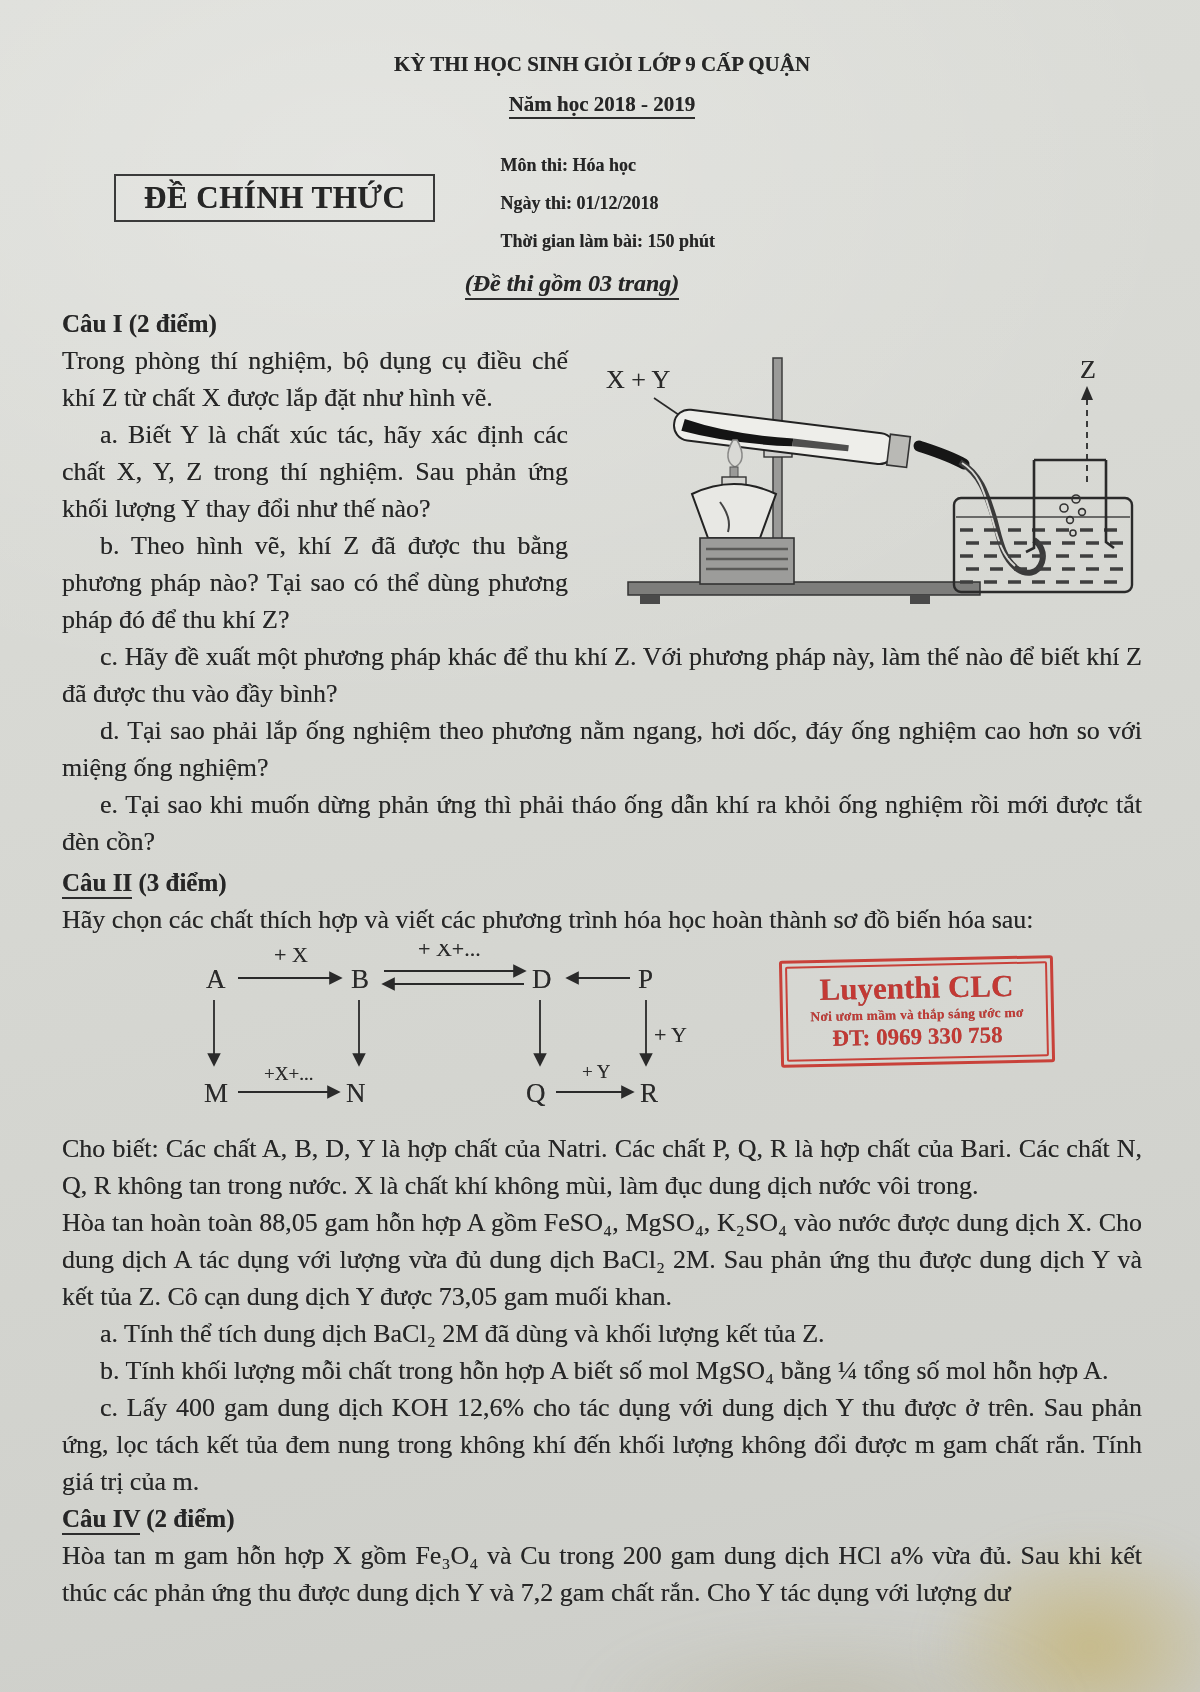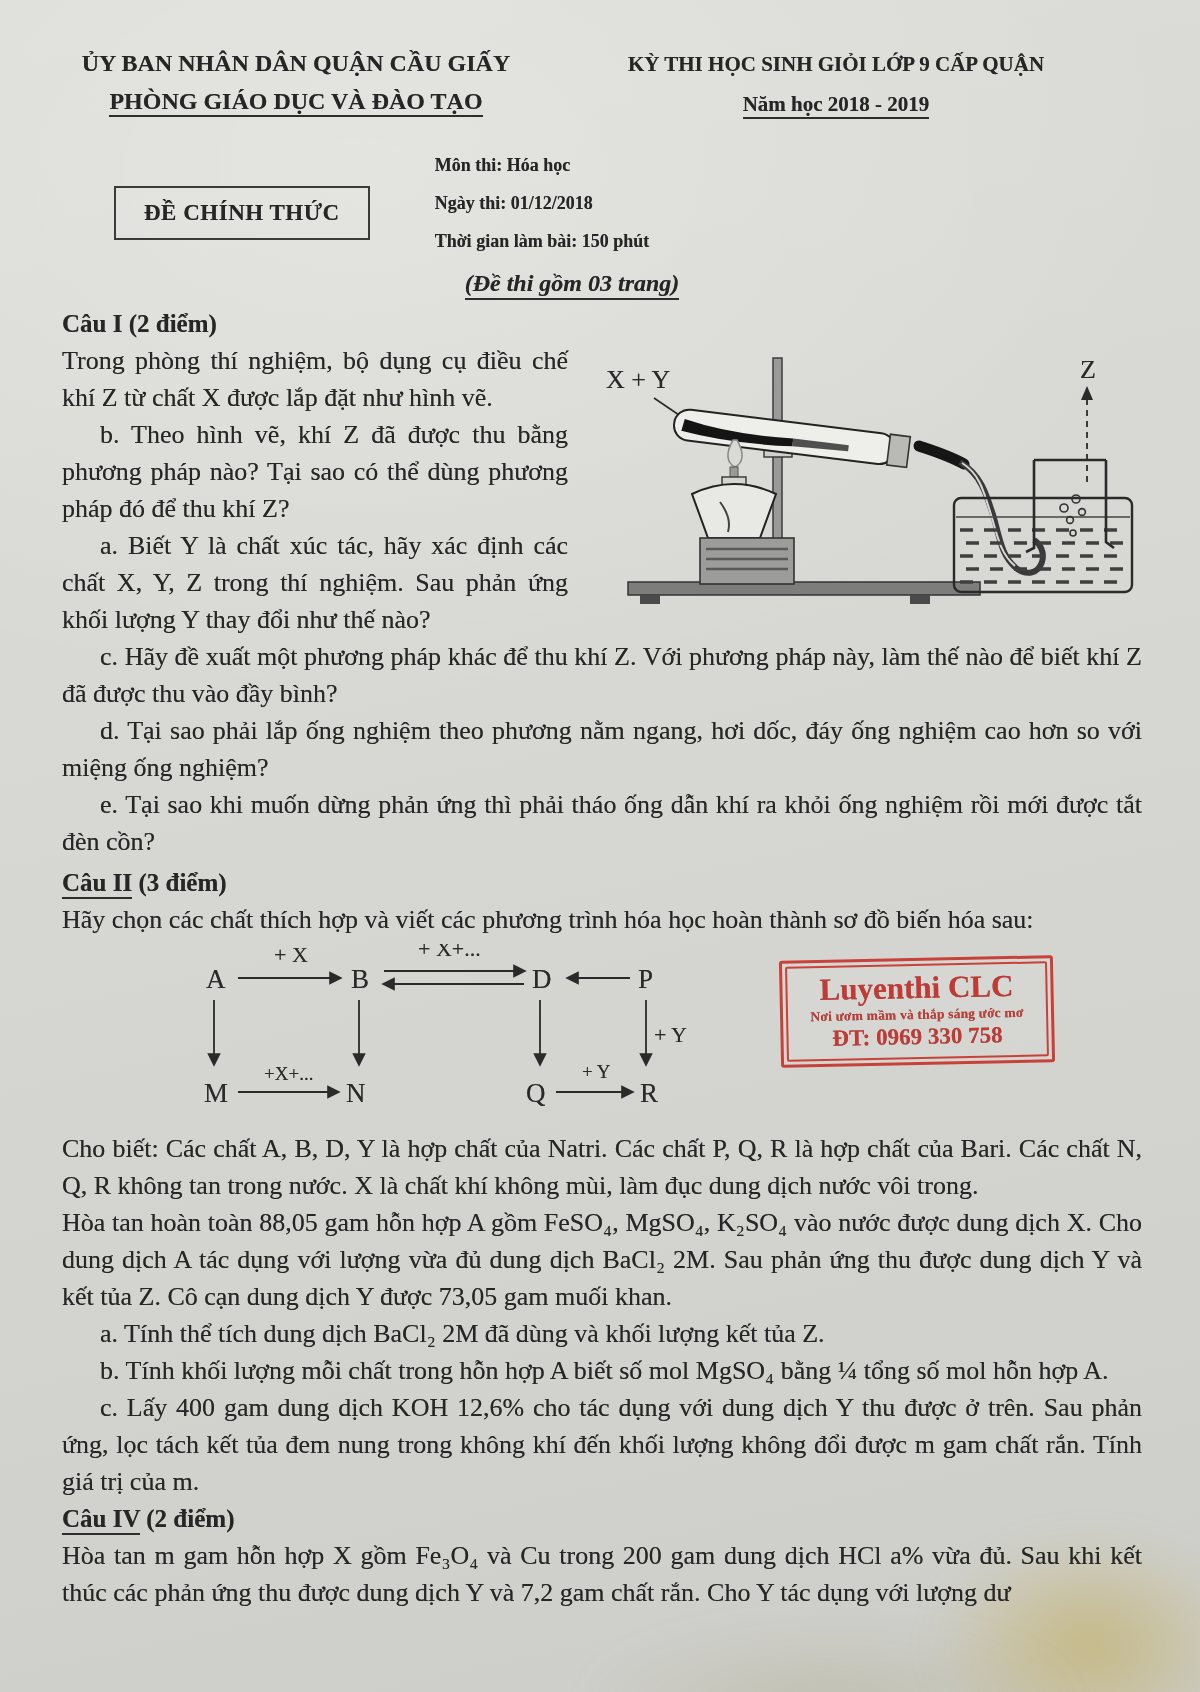--- a/index.html
+++ b/index.html
@@ -29,24 +29,24 @@
     position:absolute;top:0;left:0;right:0;bottom:0;
     padding:44px 58px 0 62px;
     text-shadow:0 0 .5px rgba(20,20,20,.5);
   }
   .u{border-bottom:2px solid #2d2d2d;padding-bottom:1px;}
   .header-row{display:flex;align-items:flex-start;}
   .header-left{width:468px;text-align:center;font-weight:bold;font-size:24px;line-height:38px;}
   .header-right{flex:1;text-align:center;font-weight:bold;font-size:21px;line-height:40px;}
   .info-row{display:flex;align-items:flex-start;margin-top:22px;}
   .official-box{
-    margin-left:52px;margin-top:40px;
+    margin-left:52px;margin-top:28px;
     border:2px solid #3a3a3a;
-    padding:12px 28px;
-    font-weight:bold;font-size:23px;letter-spacing:.5px;
+    padding:4px 28px;
+    font-weight:bold;font-size:31px;letter-spacing:.5px;
     background:rgba(255,255,255,.06);
   }
   .info-block{margin-left:65px;font-weight:bold;font-size:18px;line-height:38px;}
   .pages-note{
     text-align:center;margin:10px 60px 8px 0;
     font-weight:bold;font-style:italic;font-size:24px;
   }
   .pages-note span{border-bottom:2px solid #2d2d2d;padding-bottom:2px;}
   p{margin:0;font-size:26px;line-height:37px;text-align:justify;}
   .qtitle{font-weight:bold;font-size:25px;line-height:37px;margin:0;clear:both;}
@@ -72,24 +72,20 @@
 </head>
 <body>
 
 <div class="page">
   <div class="table-blur"></div>
   <div class="table-blur2"></div>
 
   <div class="content">
 
     <div class="header-row">
-      <div class="header-left">
-        <div>ỦY BAN NHÂN DÂN QUẬN CẦU GIẤY</div>
-        <div><span class="u">PHÒNG GIÁO DỤC VÀ ĐÀO TẠO</span></div>
-      </div>
       <div class="header-right">
         <div>KỲ THI HỌC SINH GIỎI LỚP 9 CẤP QUẬN</div>
         <div><span class="u">Năm học 2018 - 2019</span></div>
       </div>
     </div>
 
     <div class="info-row">
       <div class="official-box">ĐỀ CHÍNH THỨC</div>
       <div class="info-block">
         <div>Môn thi: Hóa học</div>
@@ -177,22 +173,22 @@
             <g stroke="#5a5a58" stroke-width="2.4">
               <line x1="124" y1="207" x2="206" y2="207"></line>
               <line x1="124" y1="217" x2="206" y2="217"></line>
               <line x1="124" y1="227" x2="206" y2="227"></line>
             </g>
           </g>
         </svg>
       </div>
 
       <p>Trong phòng thí nghiệm, bộ dụng cụ điều chế khí Z từ chất X được lắp đặt như hình vẽ.</p>
+      <p class="indent">a. Biết Y là chất xúc tác, hãy xác định các chất X, Y, Z trong thí nghiệm. Sau phản ứng khối lượng Y thay đổi như thế nào?</p>
       <p class="indent">b. Theo hình vẽ, khí Z đã được thu bằng phương pháp nào? Tại sao có thể dùng phương pháp đó để thu khí Z?</p>
-      <p class="indent">a. Biết Y là chất xúc tác, hãy xác định các chất X, Y, Z trong thí nghiệm. Sau phản ứng khối lượng Y thay đổi như thế nào?</p>
       <p class="indent">c. Hãy đề xuất một phương pháp khác để thu khí Z. Với phương pháp này, làm thế nào để biết khí Z đã được thu vào đầy bình?</p>
       <p class="indent">d. Tại sao phải lắp ống nghiệm theo phương nằm ngang, hơi dốc, đáy ống nghiệm cao hơn so với miệng ống nghiệm?</p>
       <p class="indent">e. Tại sao khi muốn dừng phản ứng thì phải tháo ống dẫn khí ra khỏi ống nghiệm rồi mới được tắt đèn cồn?</p>
     </div>
 
     <p class="qtitle mt4"><span class="u">Câu II</span><span> (3 điểm)</span></p>
     <p>Hãy chọn các chất thích hợp và viết các phương trình hóa học hoàn thành sơ đồ biến hóa sau:</p>
 
     <div class="scheme-wrap">
       <svg class="scheme-svg" width="515" height="172" viewBox="0 0 515 172">

